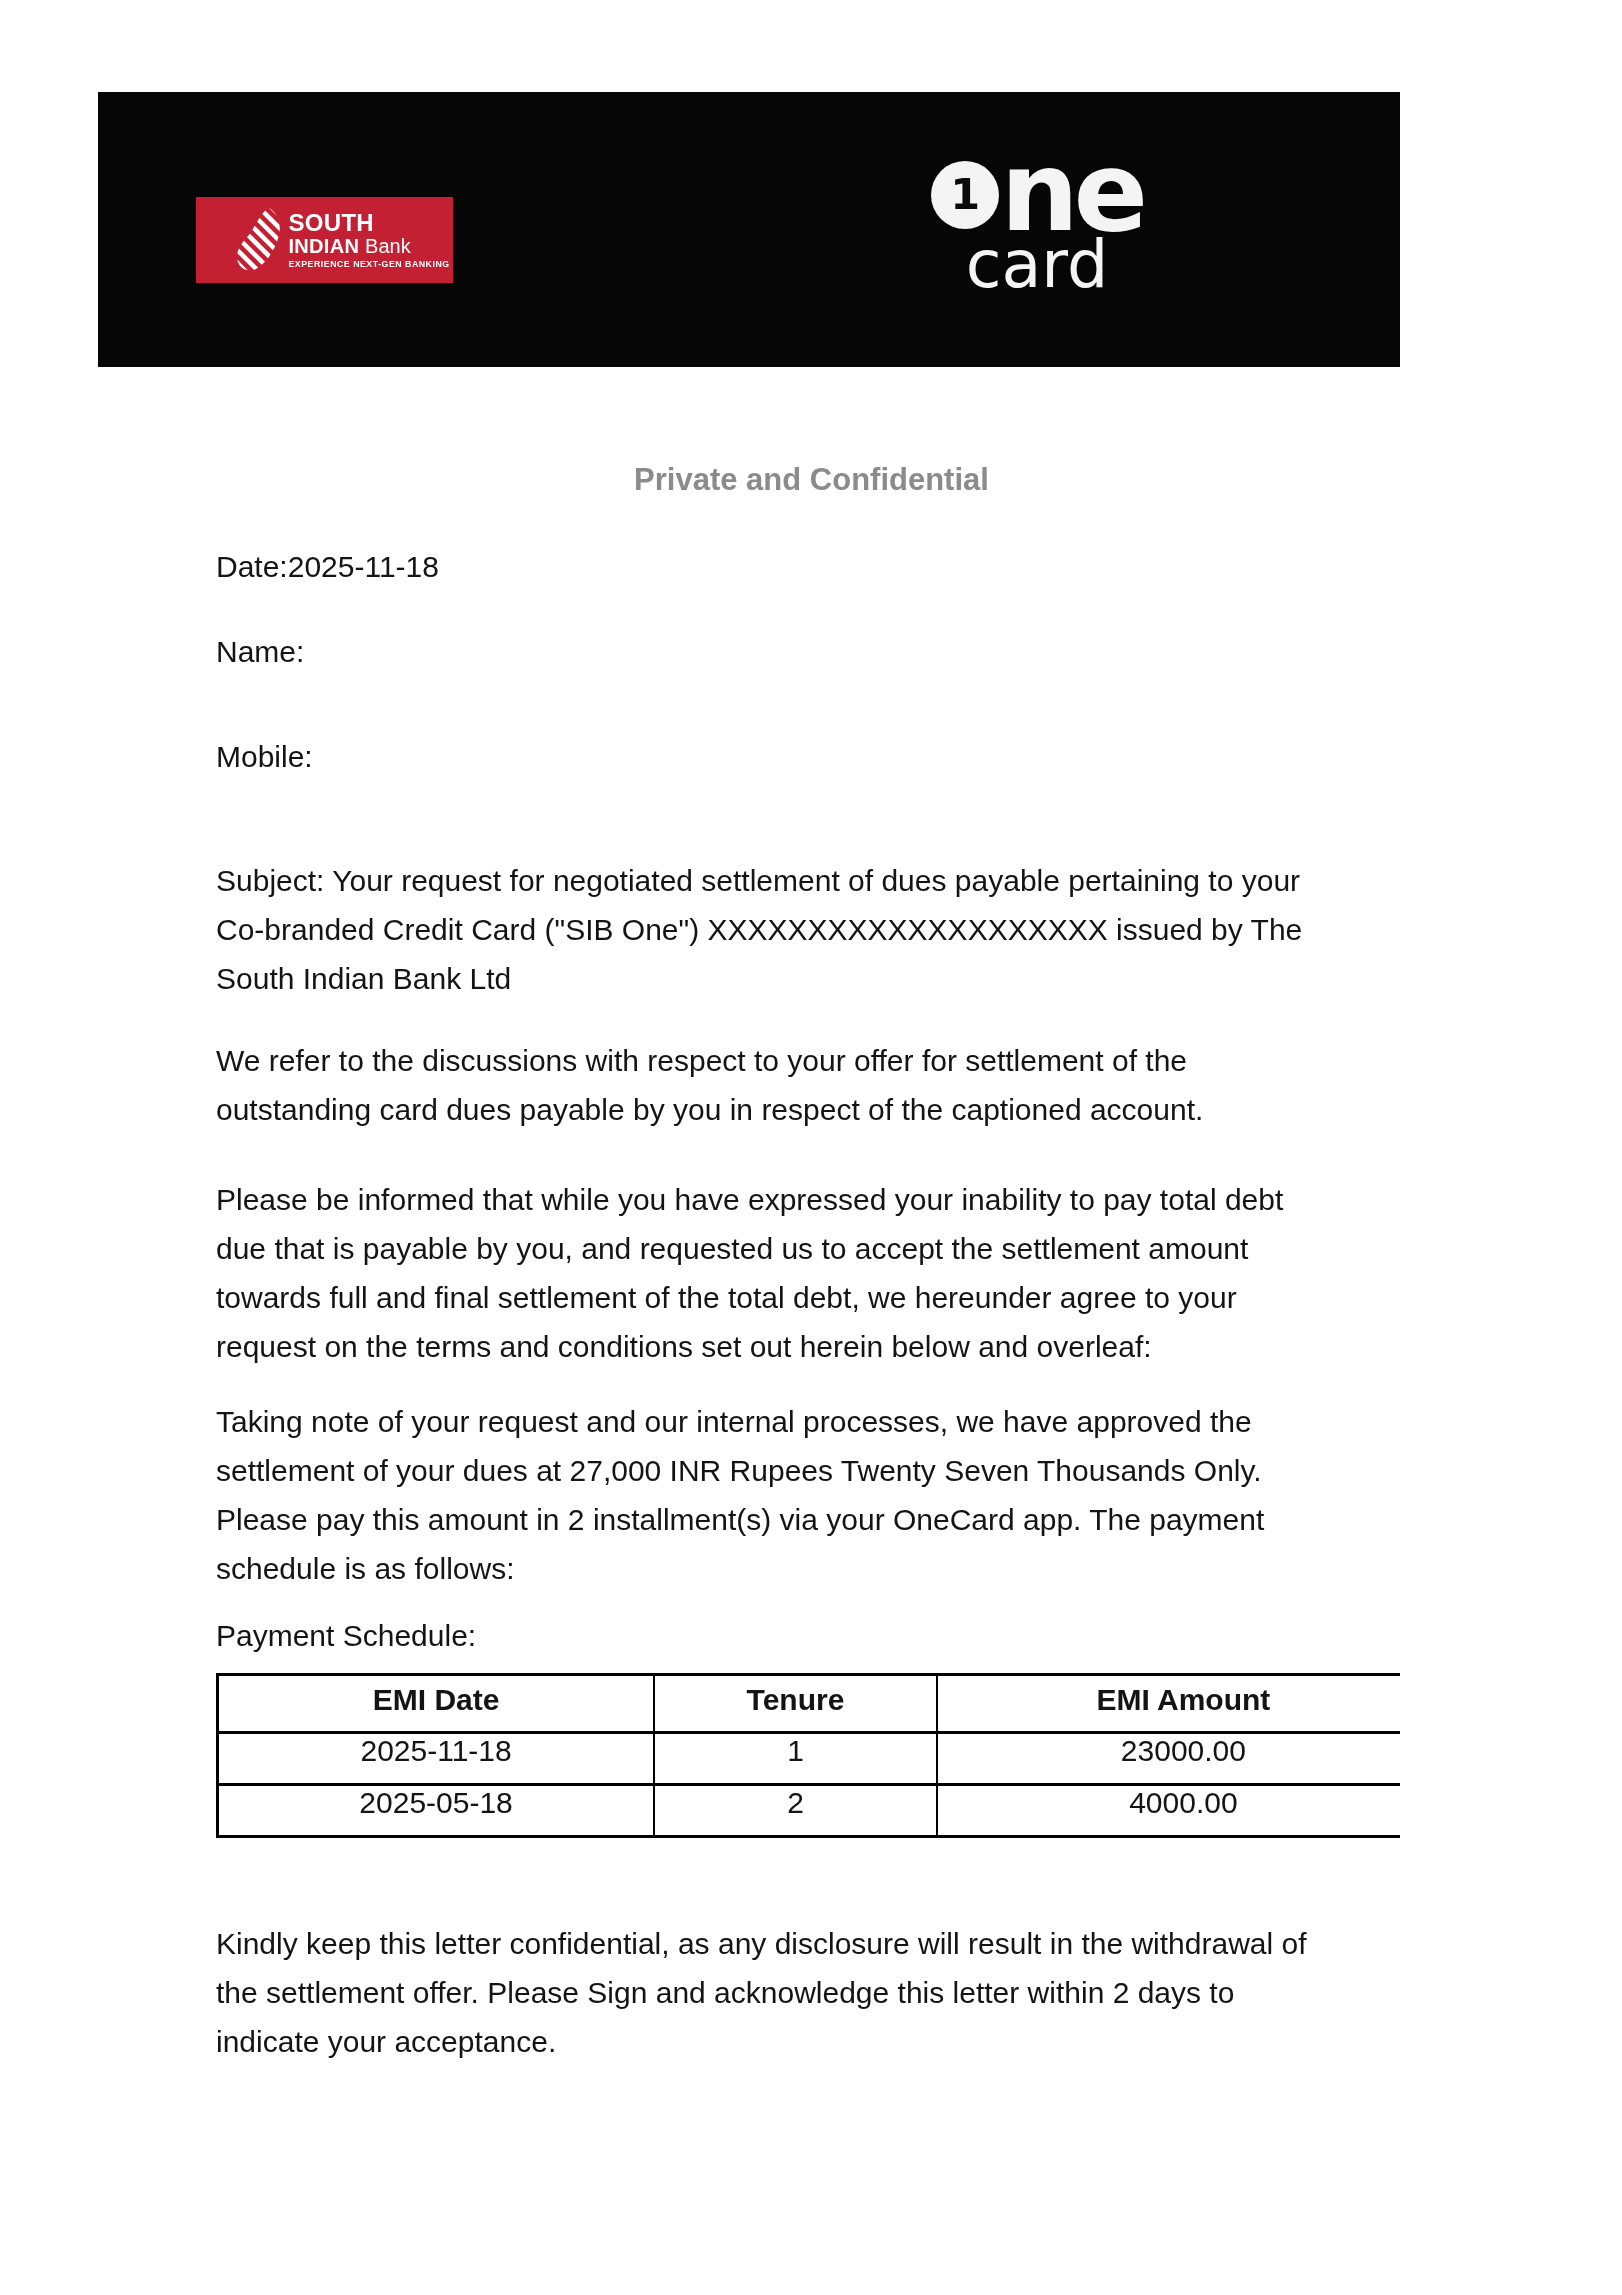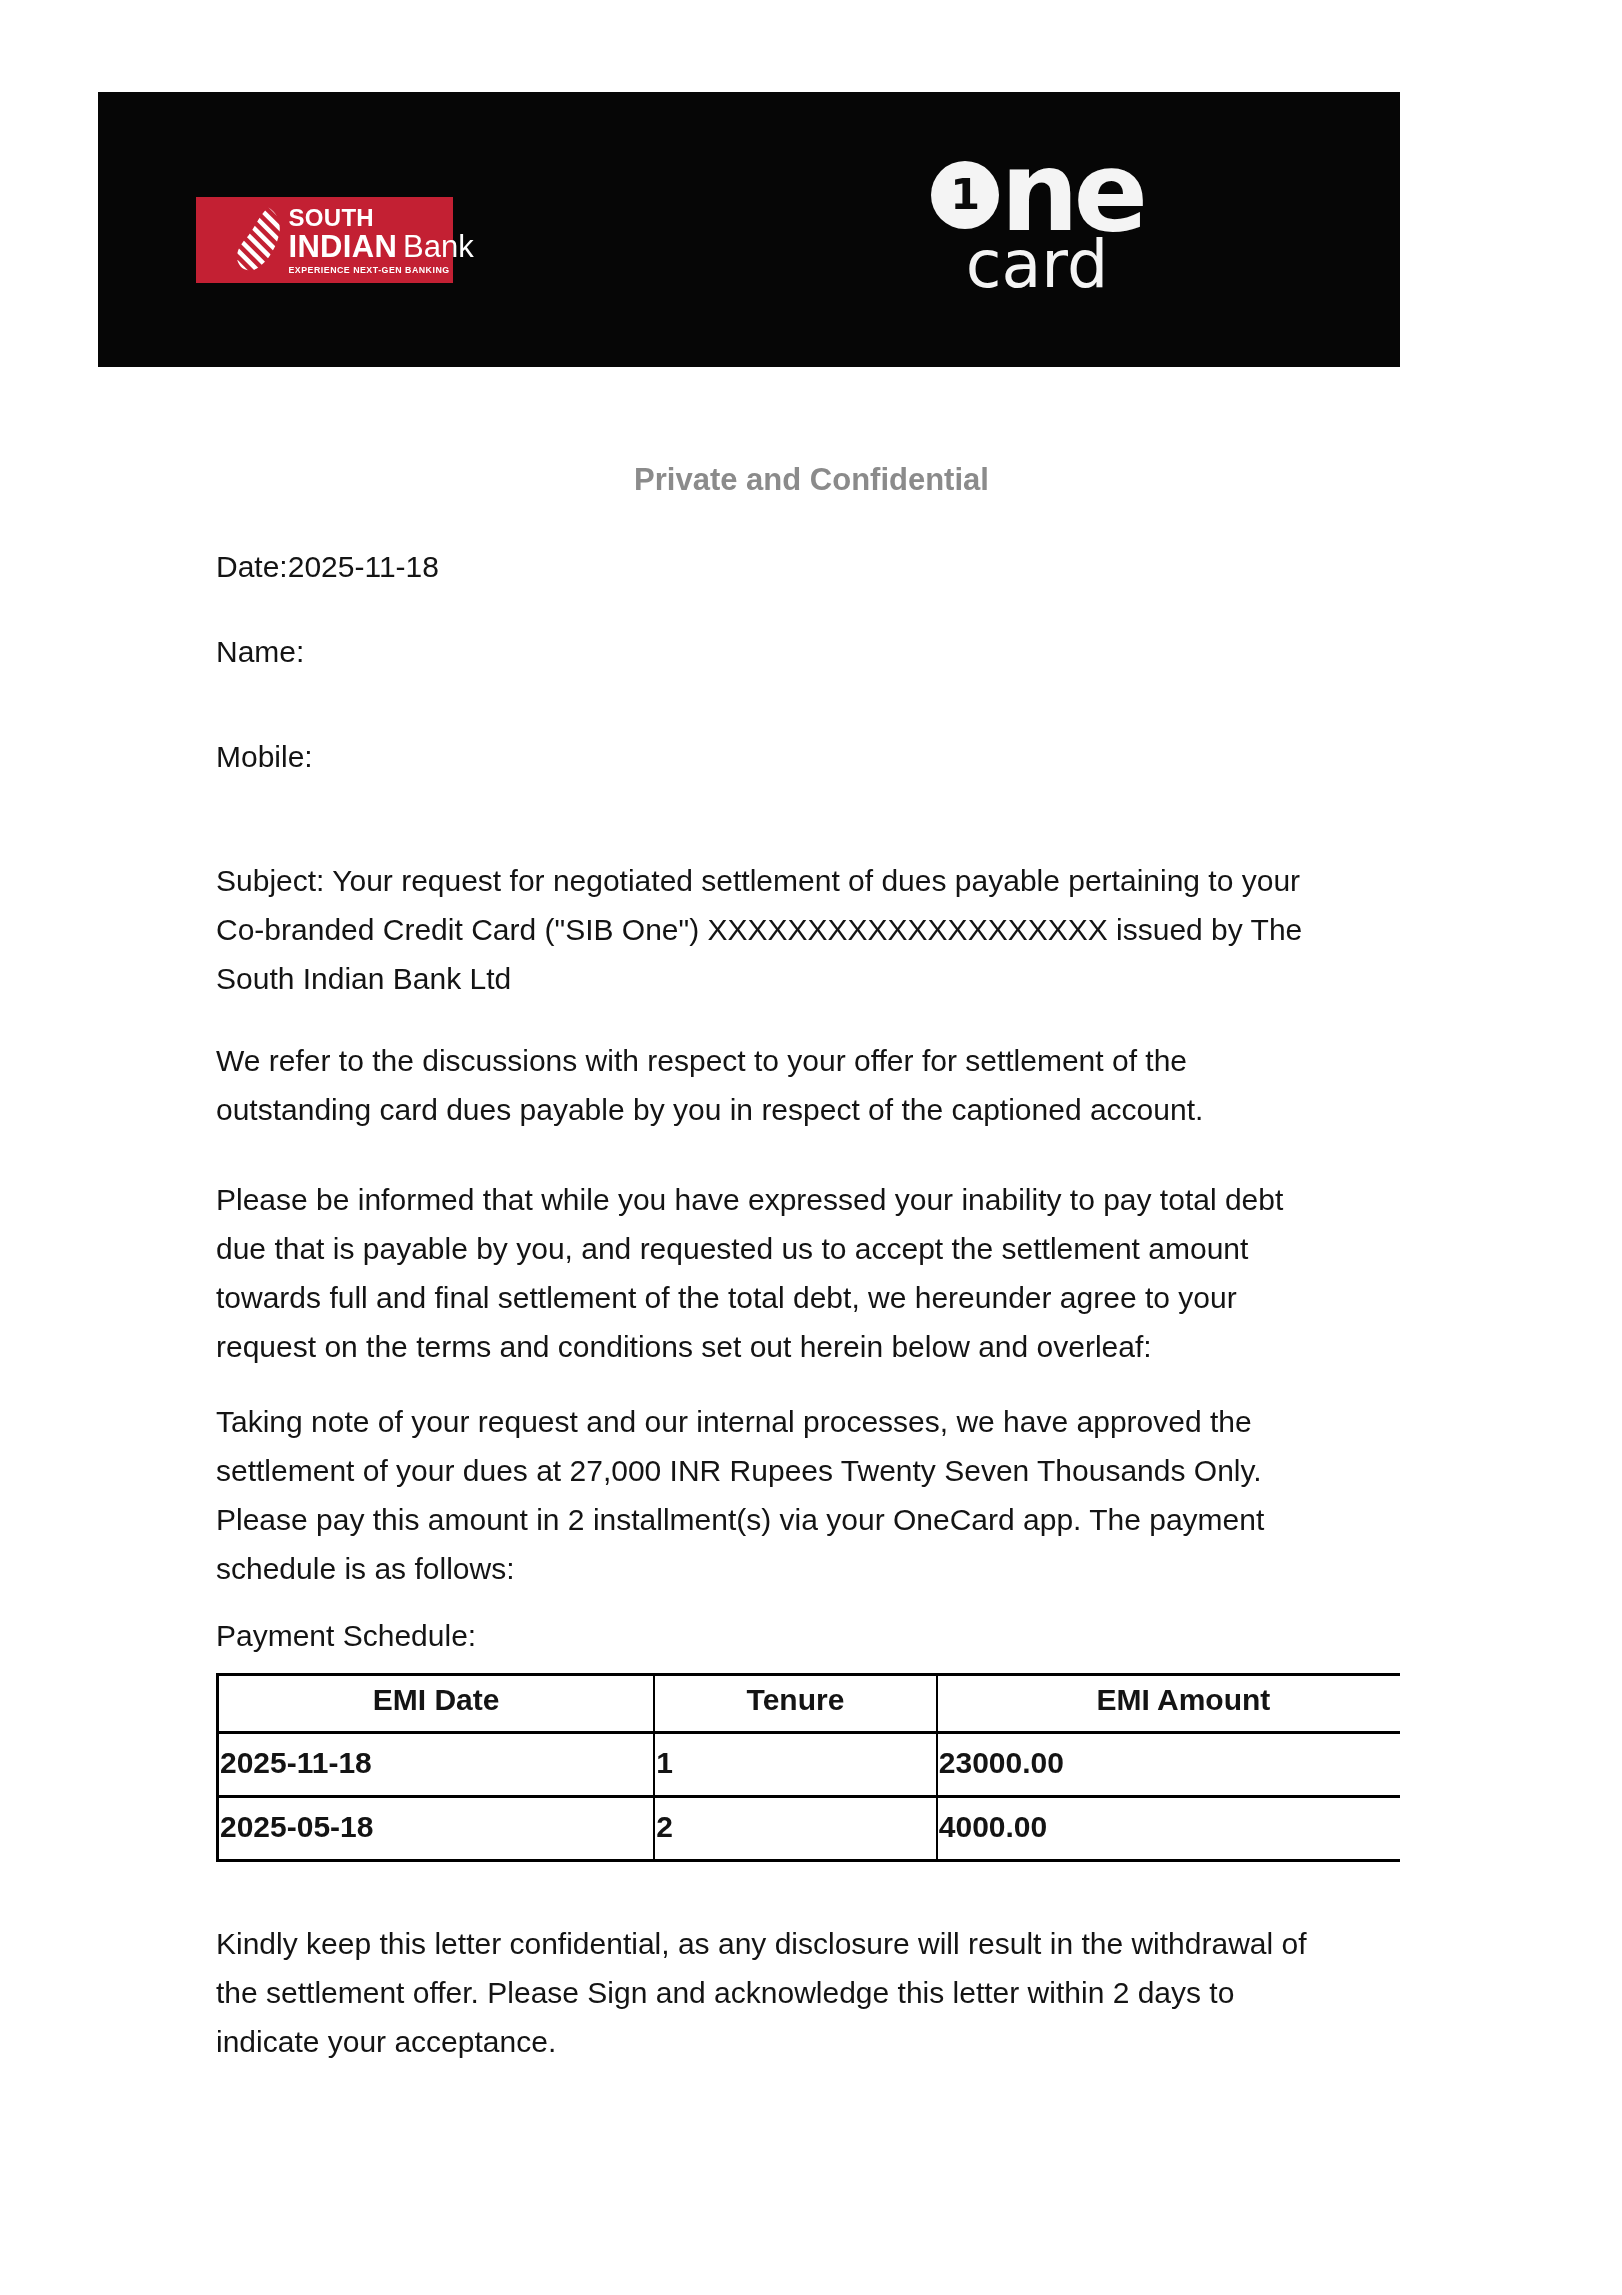--- a/index.html
+++ b/index.html
@@ -18,21 +18,21 @@
   }
   .sib-logo{
     position:absolute;left:98px;top:105px;width:257px;height:86px;
     background:var(--sib_red,#c32033);
     display:flex;align-items:center;
     padding-left:38px;box-sizing:border-box;
   }
   .sib-shell{width:48px;height:68px;flex:0 0 auto;}
   .sib-text{margin-left:6.5px;color:var(--logo_text,#ffffff);line-height:1;}
   .sib-line1{font-size:24px;font-weight:800;letter-spacing:0.3px;}
-  .sib-line2{font-size:31px;margin-top:1.3px;}
+  .sib-line2{font-size:20px;margin-top:1.3px;}
   .sib-line2 .b{font-weight:800;letter-spacing:0.3px;}
   .sib-line2 .r{font-weight:500;margin-left:5.9px;}
   .sib-tagline{font-size:8.8px;font-weight:700;letter-spacing:0.5px;margin-top:3.9px;}
   
   .onecard{
     position:absolute;left:821px;top:69px;width:236px;
     display:flex;flex-direction:column;align-items:center;
     color:var(--onecard_white,#f4f4f4);
     font-family:"DejaVu Sans", sans-serif;
   }
@@ -86,22 +86,22 @@
   .pay-table,.pay-table th,.pay-table td{
     border:2px solid var(--table_border,#000000);
   }
   .pay-table{border-width:3.9px;}
   .pay-table tr{border-top:3.3px solid var(--table_border,#000000);border-bottom:3.3px solid var(--table_border,#000000);}
   .pay-table th{
     height:47px;text-align:center;vertical-align:top;
     padding-top:6.5px;font-weight:700;
   }
   .pay-table td{
-    height:48px;vertical-align:top;
-    padding-top:12px;font-weight:700;
+    height:48px;text-align:center;vertical-align:top;
+    padding-top:0;font-weight:400;
   }
   .col-date{width:36%;}
   .col-tenure{width:23.3%;}
   .col-amount{width:40.7%;}
 </style>
 </head>
 <body>
 
 <div class="page">
 

